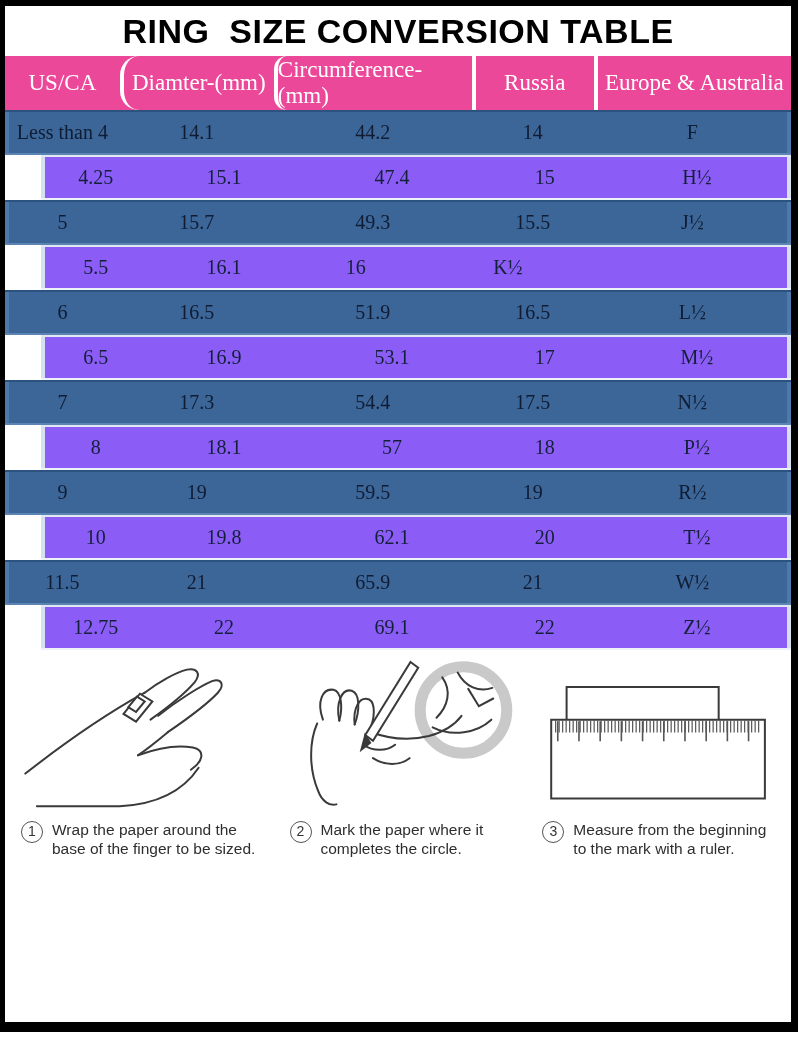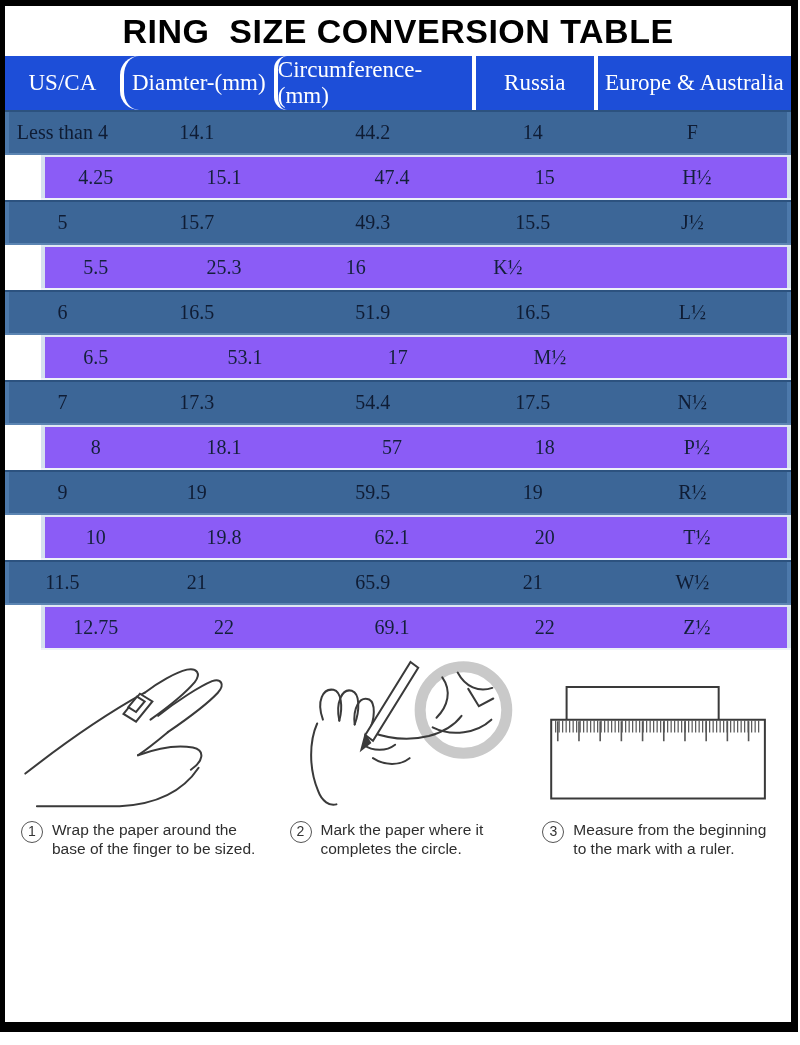--- a/index.html
+++ b/index.html
@@ -25,21 +25,21 @@
   .title-band {
     height:50px; background:#ffffff;
     display:flex; align-items:center; justify-content:center;
   }
   .title-band .title {
     font-size:34px; font-weight:bold; color:#000;
     letter-spacing:0.5px; white-space:pre;
   }
   
   .header-row {
-    display:flex; height:54px; background:#1d4ed8;
+    display:flex; height:54px; background:#ec4899;
   }
   .th {
     display:flex; align-items:center; justify-content:center;
     color:#ffffff; font-family:"Liberation Serif", serif;
     font-size:23px;
   }
   .th + .th { border-left:4px solid #ffffff; }
   .c1 { flex:0 0 14.6%; }
   .c2 { flex:0 0 19.6%;border-radius:19px; }
   .c3 { flex:0 0 25.2%;border-radius:13px; }
@@ -128,33 +128,34 @@
       </div>
       <div class="row dark">
         <div class="td c1">5</div>
         <div class="td c2">15.7</div>
         <div class="td c3">49.3</div>
         <div class="td c4">15.5</div>
         <div class="td c5">J½</div>
       </div>
       <div class="row light">
         <div class="td c1">5.5</div>
-        <div class="td c2">25.3</div>
+        <div class="td c2">16.1</div>
         <div class="td c4">16</div>
         <div class="td c5">K½</div>
       </div>
       <div class="row dark">
         <div class="td c1">6</div>
         <div class="td c2">16.5</div>
         <div class="td c3">51.9</div>
         <div class="td c4">16.5</div>
         <div class="td c5">L½</div>
       </div>
       <div class="row light">
         <div class="td c1">6.5</div>
+        <div class="td c2">16.9</div>
         <div class="td c3">53.1</div>
         <div class="td c4">17</div>
         <div class="td c5">M½</div>
       </div>
       <div class="row dark">
         <div class="td c1">7</div>
         <div class="td c2">17.3</div>
         <div class="td c3">54.4</div>
         <div class="td c4">17.5</div>
         <div class="td c5">N½</div>

